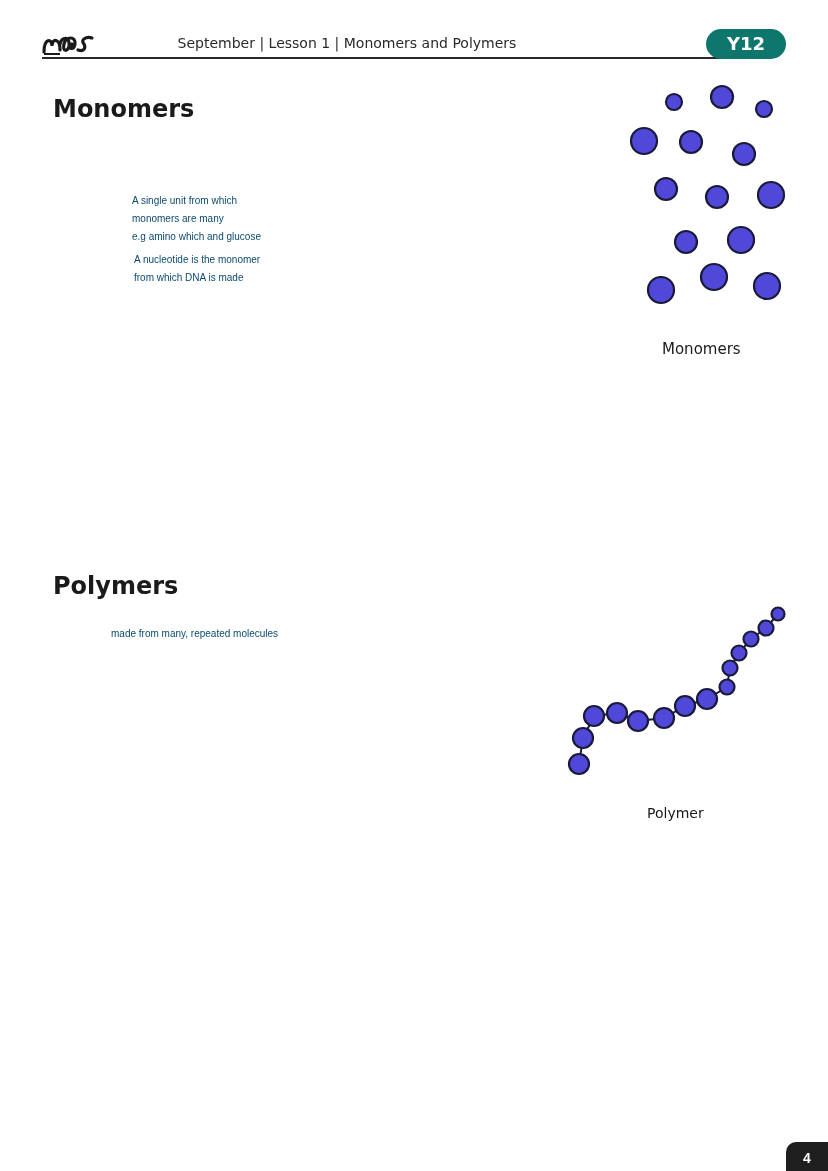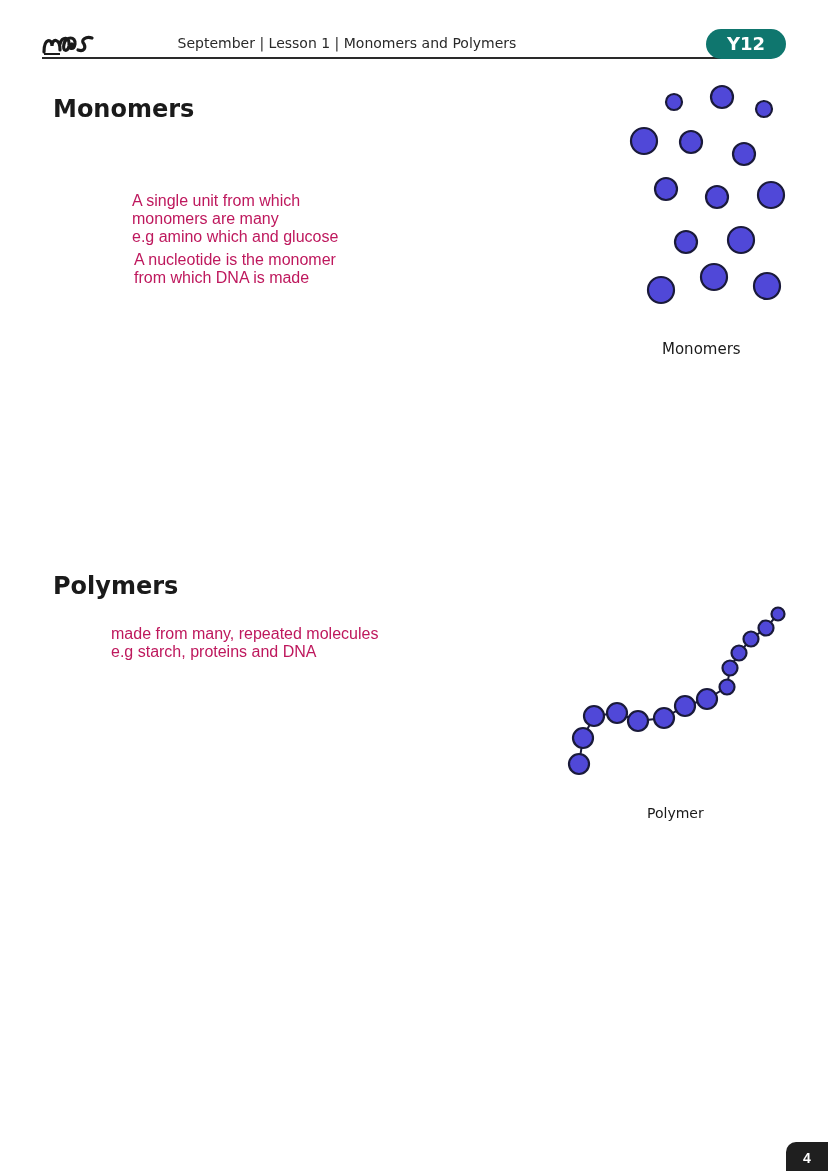--- a/index.html
+++ b/index.html
@@ -3,21 +3,21 @@
 <meta charset="utf-8">
 <style>
   html, body { margin: 0; padding: 0; background: #ffffff; }
   body { width: 828px; height: 1171px; position: relative; overflow: hidden; font-family: "Liberation Sans", sans-serif; color: #1a1a1a; }
   .logo { position: absolute; left: 42px; top: 30px; width: 60px; height: 26px; }
   .header-line { position: absolute; left: 42px; top: 57px; width: 680px; height: 2px; background: #2a2a2a; }
   .header-title { position: absolute; left: 0; width: 694px; top: 35px; text-align: center; font-size: 14px; color: #2a2a2a; font-family: "DejaVu Sans", sans-serif; }
   .header-title span { display: inline-block; transform: translateX(0px); }
   .year-badge { position: absolute; left: 706px; top: 29px; width: 80px; height: 30px; background: #0f766e; border-radius: 15px; color: #fff; font-weight: bold; font-size: 18px; text-align: center; line-height: 30px; font-family: "DejaVu Sans", sans-serif; }
   .section-title { position: absolute; font-family: "DejaVu Sans", sans-serif; font-weight: bold; font-size: 24px; color: #1a1a1a; }
-  .body-text { position: absolute; font-size: 16px; line-height: 18px; color: #be185d; }
+  .body-text { position: absolute; font-size: 10px; line-height: 18px; color: #0c4a6e; }
   .caption { position: absolute; font-size: 15px; color: #1a1a1a; font-family: "DejaVu Sans", sans-serif; }
   .page-num { position: absolute; left: 786px; top: 1142px; width: 42px; height: 29px; background: #1f1f1f; border-top-left-radius: 10px; color: #fff; font-weight: bold; font-size: 14px; text-align: center; line-height: 32px; }
   svg.fig { position: absolute; overflow: visible; }
 </style>
 </head>
 <body>
 
 <svg class="logo" viewBox="0 0 60 26">
   <path d="M2 22 C2 8, 10 8, 10 16 C10 8, 18 8, 18 20 M18 14 C20 6, 28 6, 27 16 C26 22, 20 22, 22 14 C24 6, 34 6, 33 14 C32 20, 26 20, 30 14 M36 20 C42 22, 44 18, 42 14 C38 10, 44 6, 50 8" fill="none" stroke="#1a1a1a" stroke-width="3.2" stroke-linecap="round"></path>
   <line x1="2" y1="24" x2="18" y2="24" stroke="#1a1a1a" stroke-width="2"></line>
@@ -53,21 +53,20 @@
     <circle cx="661" cy="290" r="13"></circle>
     <circle cx="714" cy="277" r="13"></circle>
     <circle cx="767" cy="286" r="13"></circle>
   </g>
 </svg>
 <div class="caption" style="left:662px; top:340px;">Monomers</div>
 
 <div class="section-title" style="left:53px; top:572px;">Polymers</div>
 <div class="body-text" style="left:111px; top:625px;">
   <div>made from many, repeated molecules</div>
-  <div>e.g starch, proteins and DNA</div>
 </div>
 
 <svg class="fig" style="left:0; top:0;" width="828" height="800">
   <polyline points="579,764 583,738 594,716 617,713 638,721 664,718 685,706 707,699 727,687 730,668 739,653 751,639 766,628 778,614" fill="none" stroke="#1a1a3a" stroke-width="2"></polyline>
   <g fill="#5048d8" stroke="#1a1a3a" stroke-width="2.2">
     <circle cx="579" cy="764" r="10"></circle>
     <circle cx="583" cy="738" r="10"></circle>
     <circle cx="594" cy="716" r="10"></circle>
     <circle cx="617" cy="713" r="10"></circle>
     <circle cx="638" cy="721" r="10"></circle>

